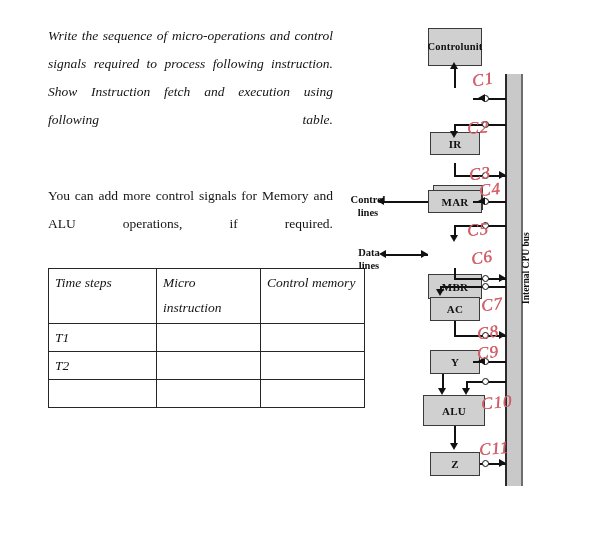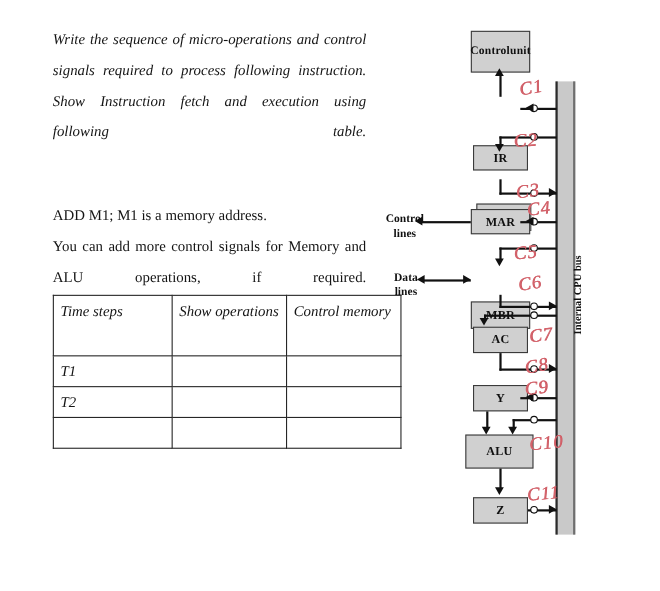--- a/index.html
+++ b/index.html
@@ -147,30 +147,29 @@
   }
 </style>
 </head>
 <body>
 
 <div class="page">
 
   <div class="text-col">
     <p class="para p1">Write the sequence of micro-operations and control signals required to process following instruction. Show Instruction fetch and execution using following table.</p>
     <div class="gap"></div>
-    <p class="para p2">ADD M1; M1 is a memory address.</p>
     <p class="para p3">You can add more control signals for Memory and ALU operations, if required.</p>
   </div>
 
   <div class="tbl-wrap">
     <table class="qtable">
       <tbody>
           <tr class="head">
         <td class="c0">Time steps</td>
-        <td class="c1">Show operations</td>
+        <td class="c1">Micro instruction</td>
         <td class="c2">Control memory</td>
       </tr>
       <tr>
         <td class="c0">T1</td>
         <td class="c1"></td>
         <td class="c2"></td>
       </tr>
       <tr>
         <td class="c0">T2</td>
         <td class="c1"></td>

